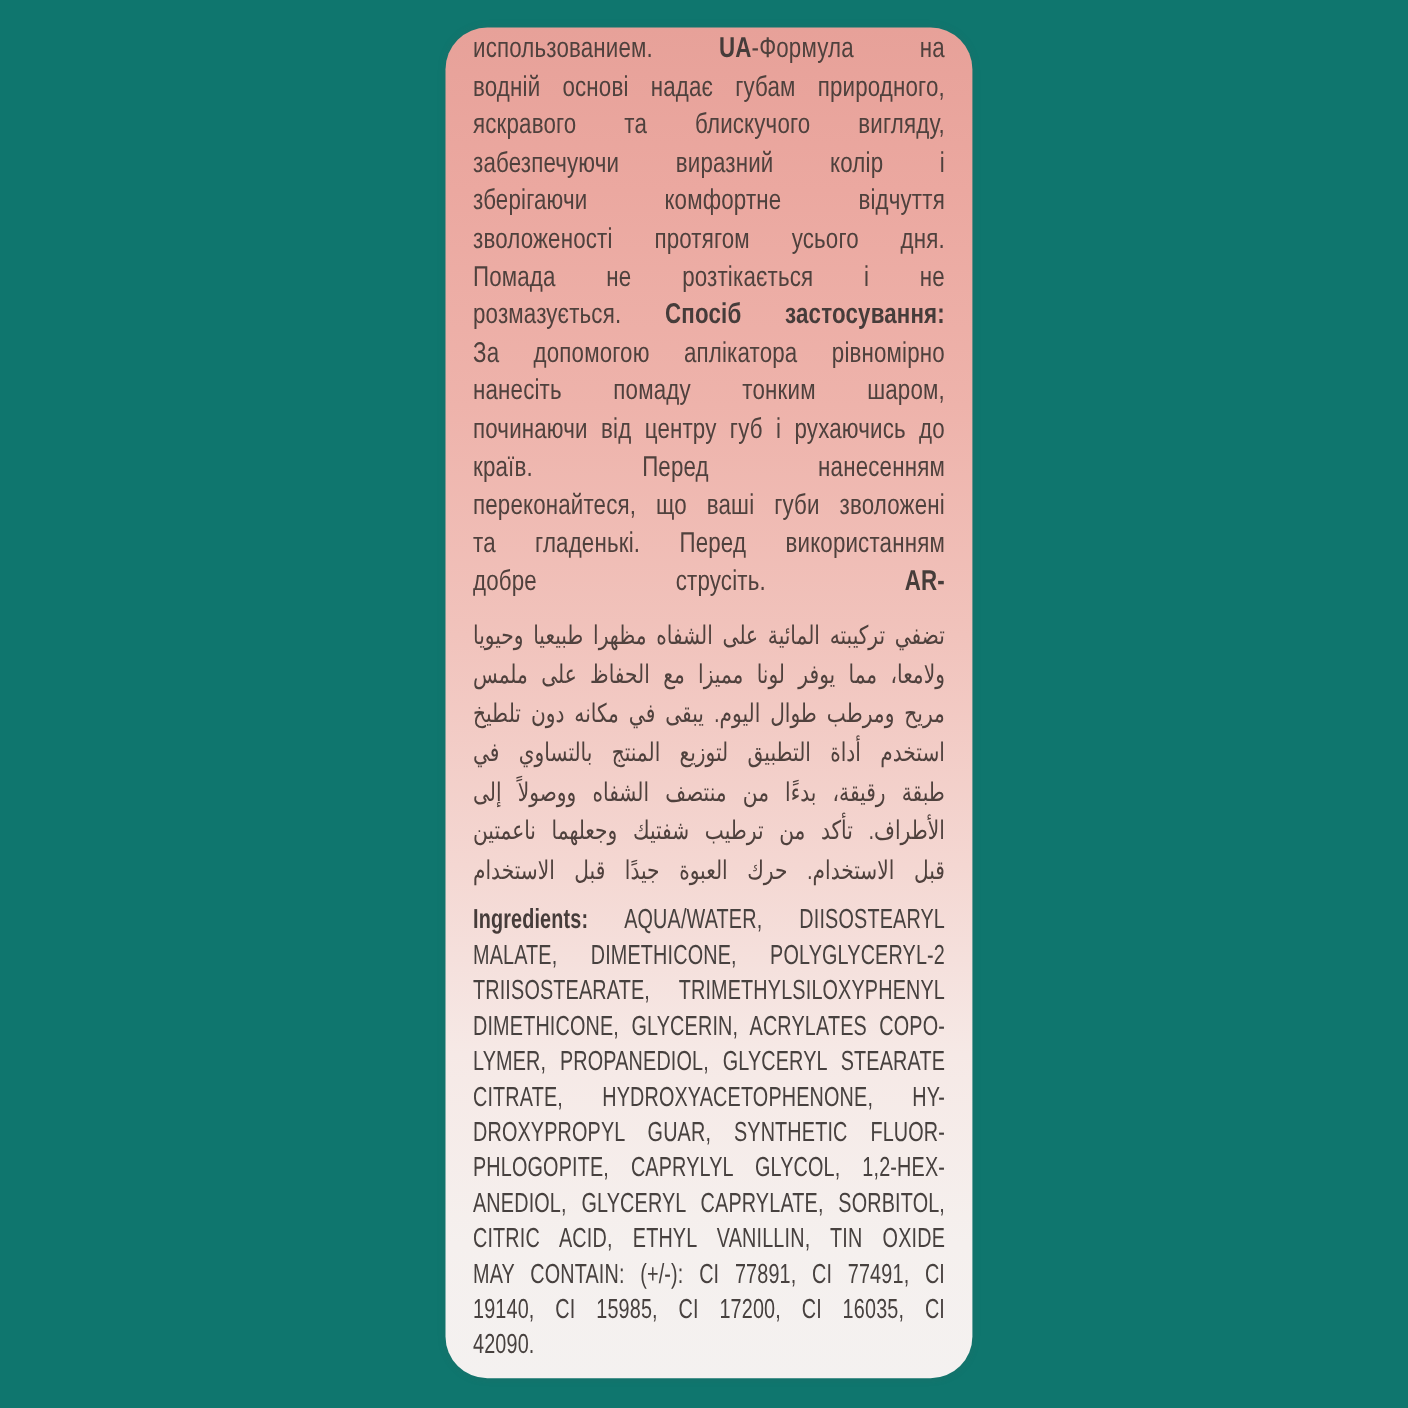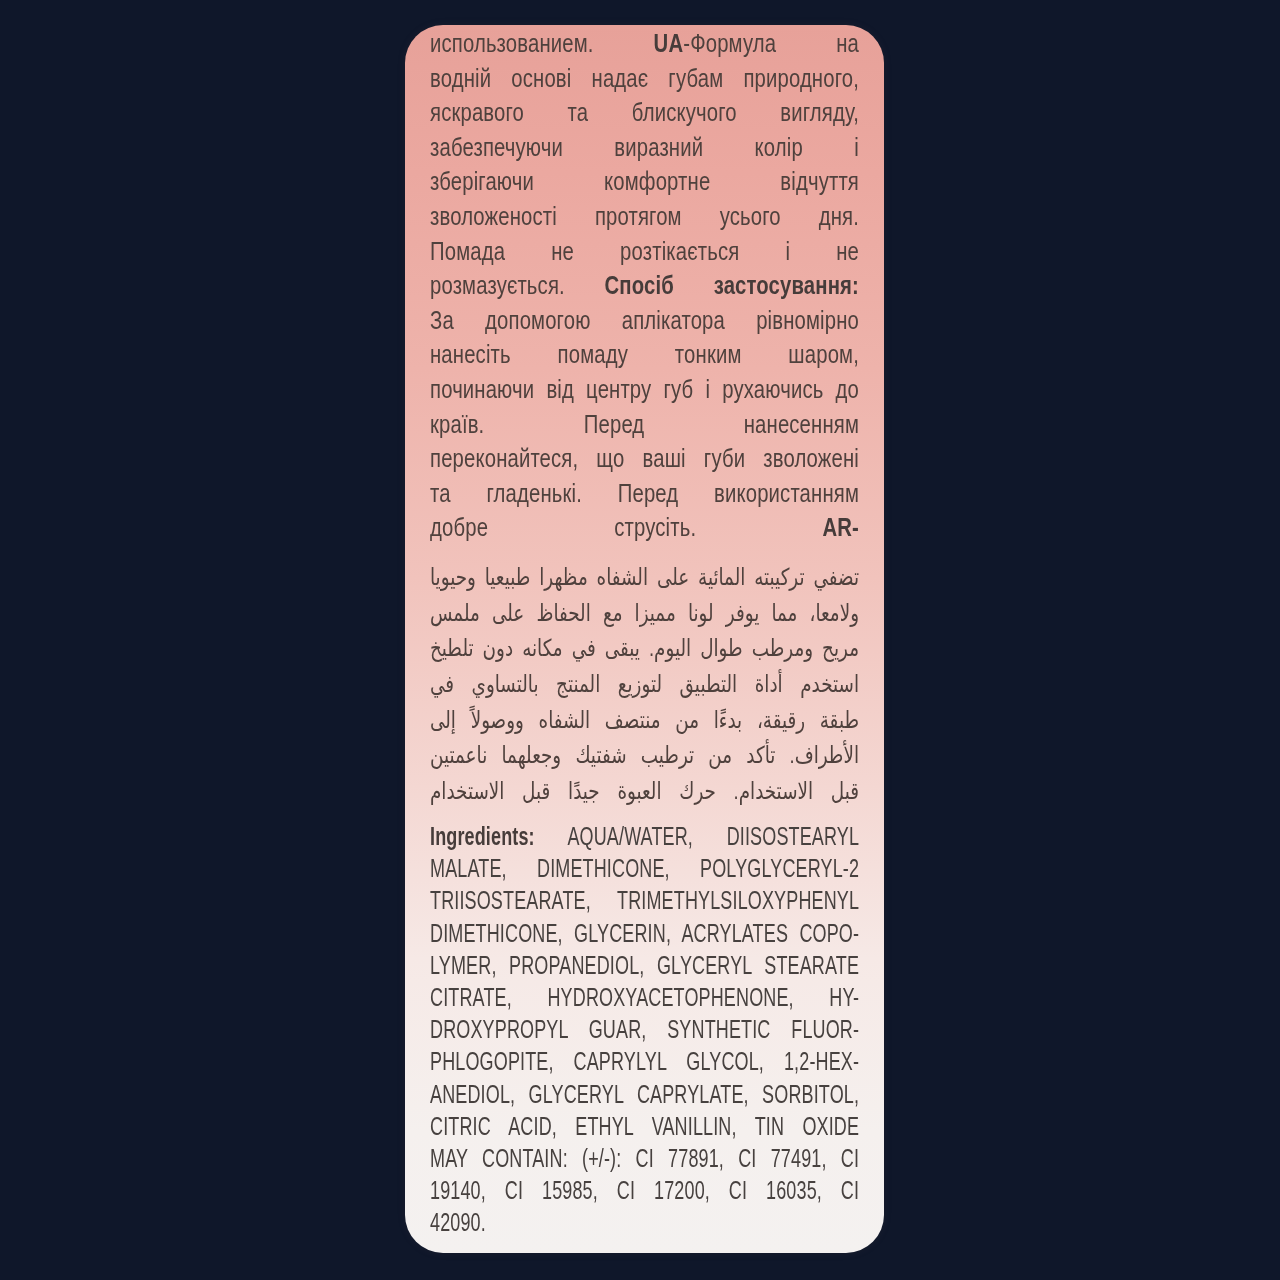--- a/index.html
+++ b/index.html
@@ -59,21 +59,21 @@
     text-align: justify;
     text-align-last: justify;
     overflow: hidden;
     white-space: normal;
   }
   .line .b { font-weight: 700; }
 </style>
 </head>
 <body>
 
-<div class="stage" style="background: #0f172a;">
+<div class="stage" style="background: #0f766e;">
   <div class="label" style="background: linear-gradient(rgb(231, 161, 153) 0%, rgb(235, 168, 160) 12%, rgb(238, 179, 171) 28%, rgb(241, 195, 188) 45%, rgb(244, 215, 210) 62%, rgb(246, 233, 230) 76%, rgb(245, 240, 238) 90%, rgb(244, 241, 240) 100%);">
     <div class="txtblock blk-uk" style="color: rgb(79, 65, 61);">
         <div class="line"><span>использованием. </span><span class="b" style="color: rgb(70, 60, 58);">UA</span><span>-Формула на</span></div>
         <div class="line"><span>водній основі надає губам природного,</span></div>
         <div class="line"><span>яскравого та блискучого вигляду,</span></div>
         <div class="line"><span>забезпечуючи виразний колір і</span></div>
         <div class="line"><span>зберігаючи комфортне відчуття</span></div>
         <div class="line"><span>зволоженості протягом усього дня.</span></div>
         <div class="line"><span>Помада не розтікається і не</span></div>
         <div class="line"><span>розмазується. </span><span class="b" style="color: rgb(70, 60, 58);">Спосіб застосування:</span></div>

